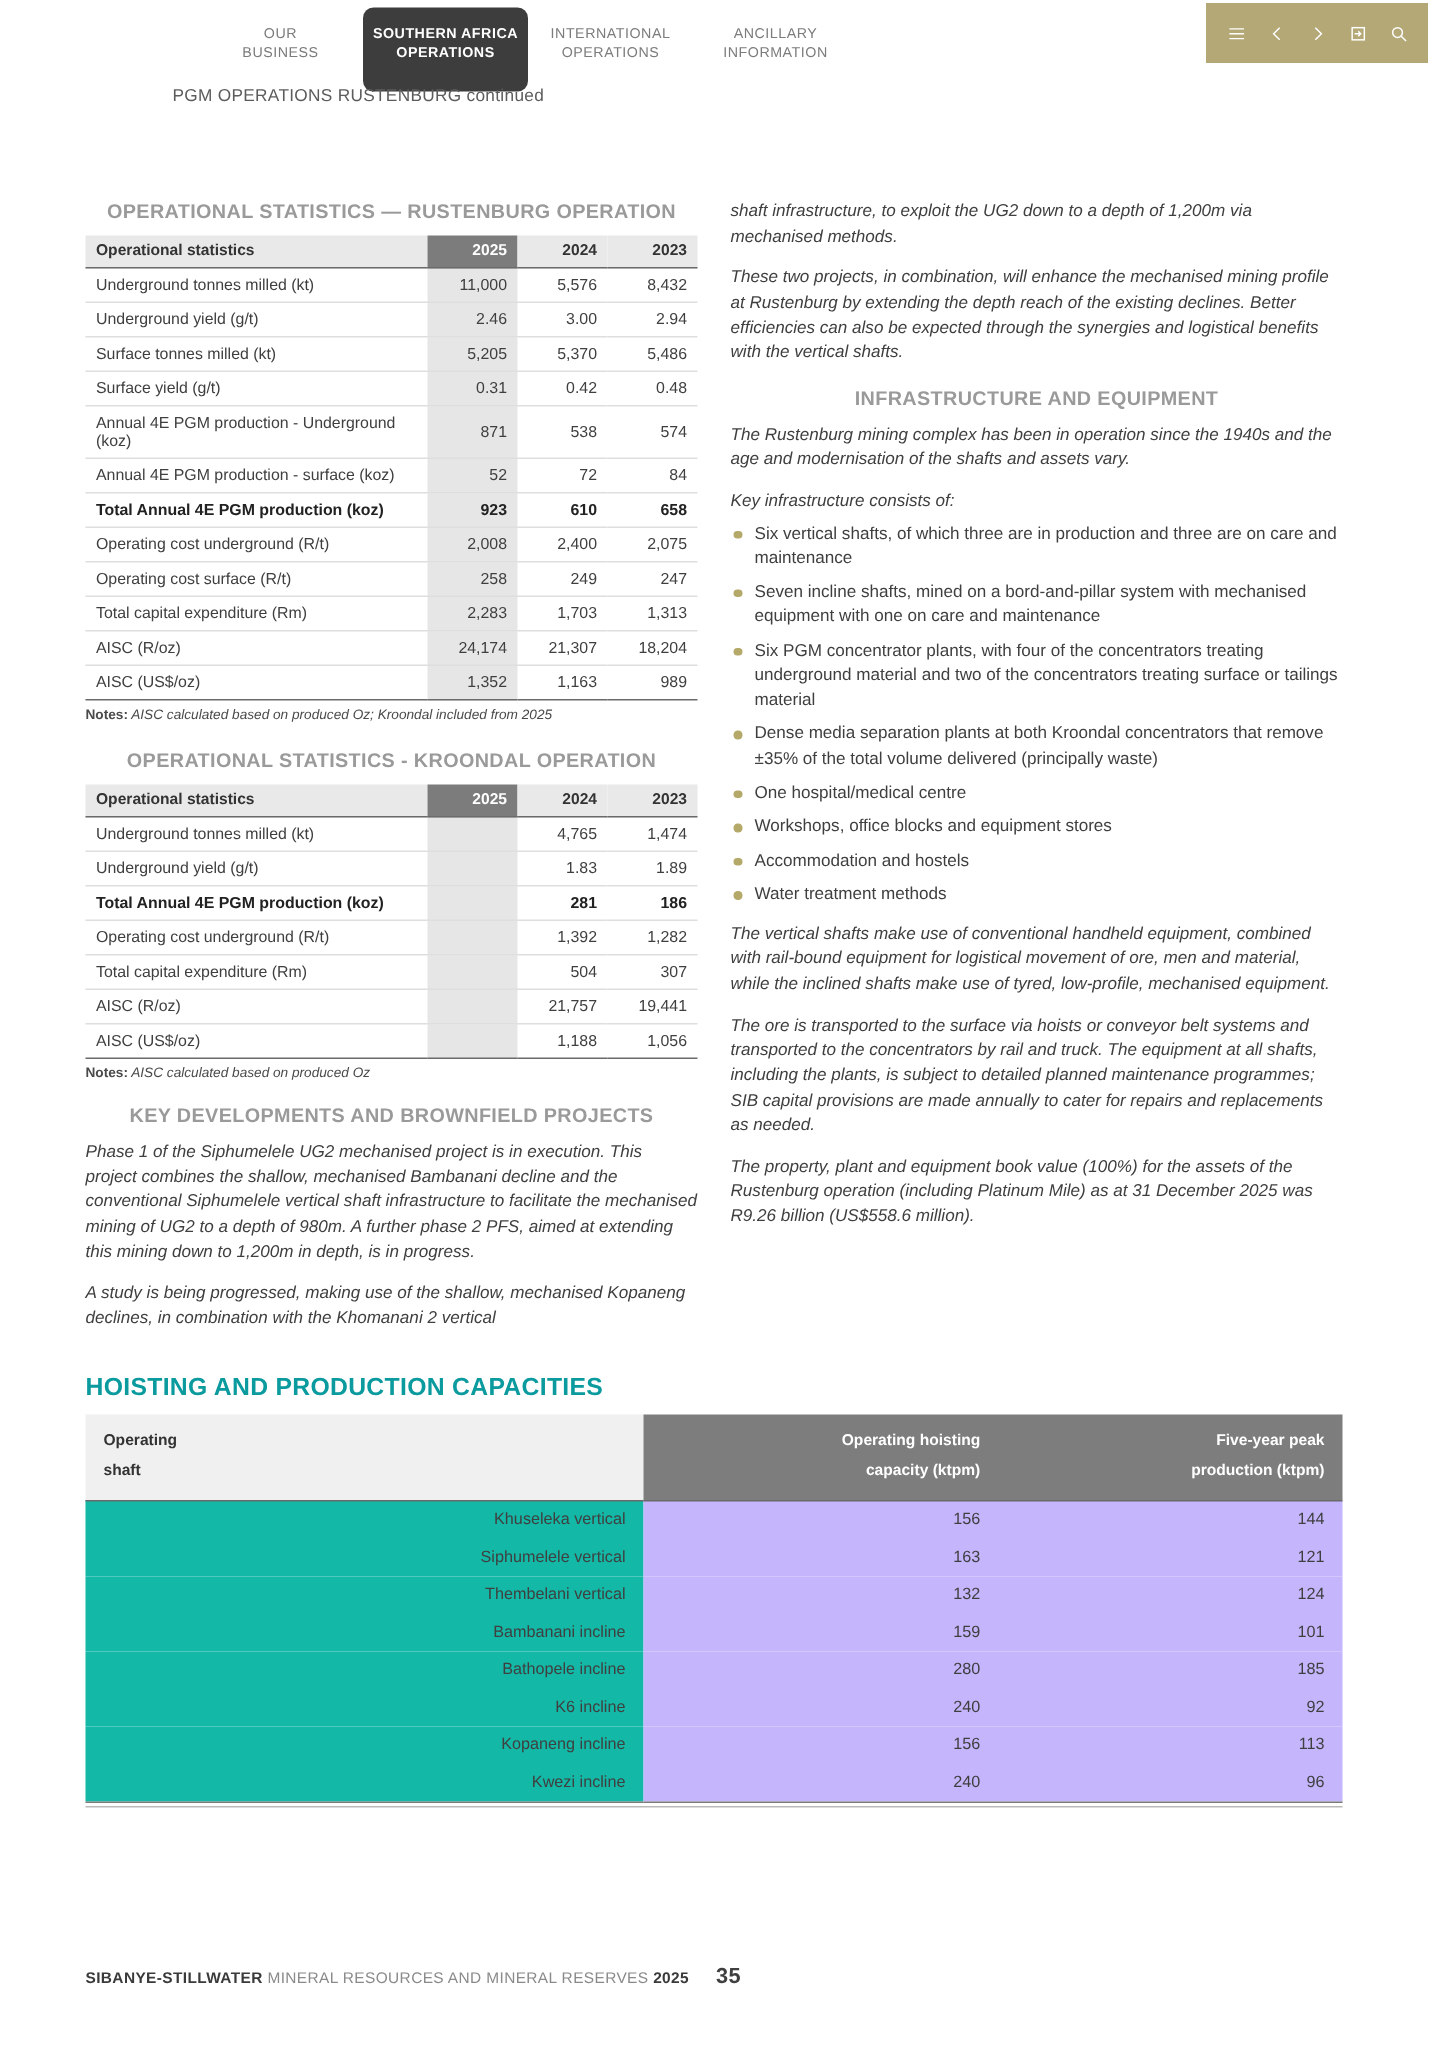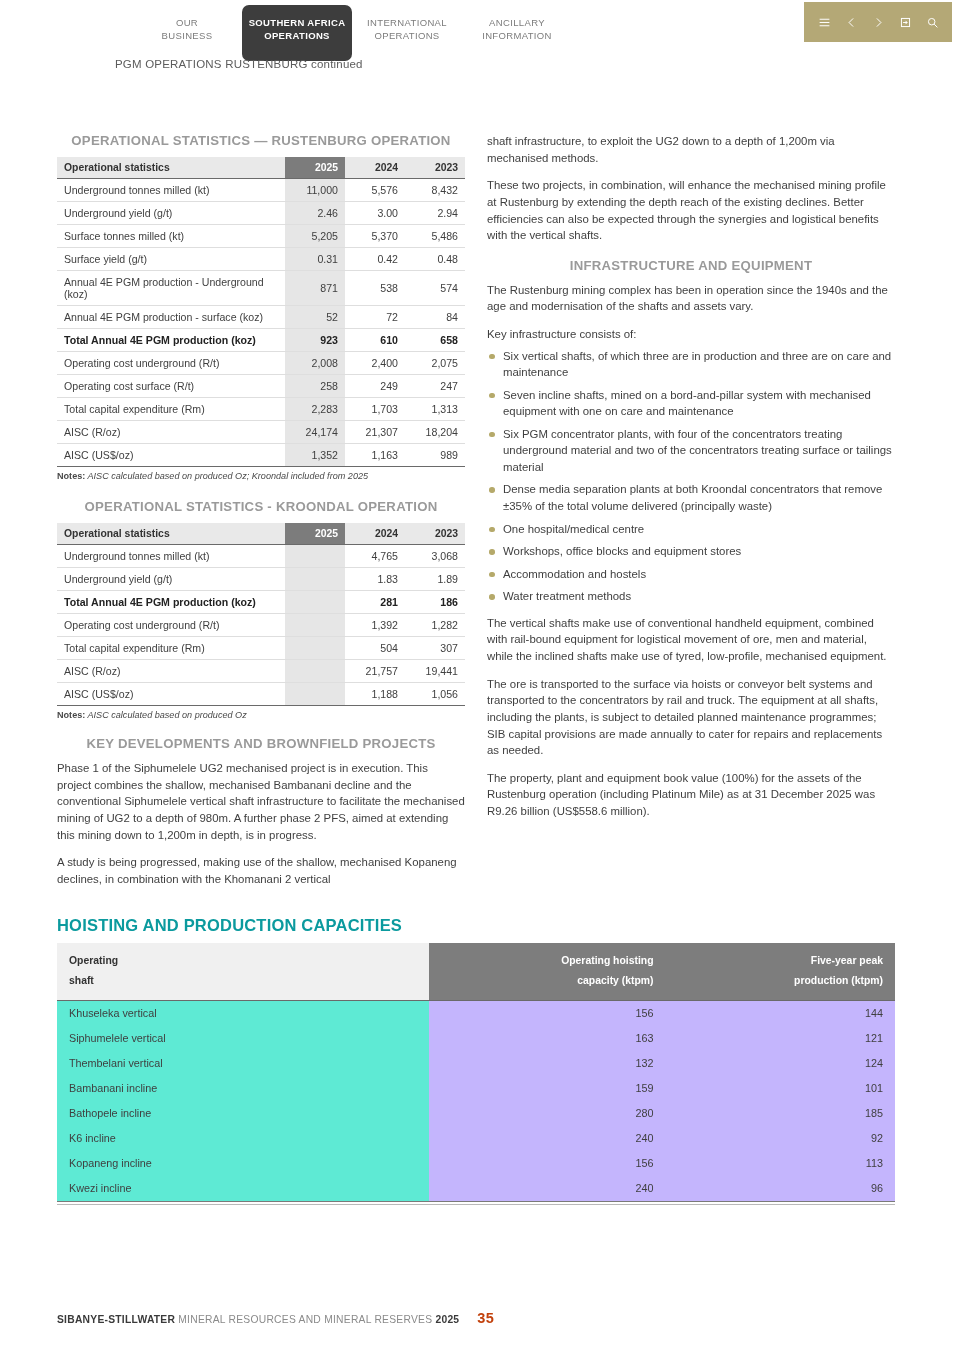--- a/index.html
+++ b/index.html
@@ -40,21 +40,21 @@
   .col-right { position: absolute; left: 487px; top: 133px; width: 408px; }
 
   h2.sec-head {
     font-size: 13.2px; font-weight: bold; color: #9a9a9a;
     letter-spacing: .25px; margin-bottom: 9px; text-transform: uppercase; text-align: center;
   }
   h2.sec-head.tight { margin-top: 14px; }
 
   p.body {
     font-size: 11.4px; line-height: 1.46; color: #3f3f3f;
-    margin-bottom: 11px; text-align: left;
+    margin-bottom: 11px; text-align: left; font-style: italic;
   }
 
   
   table.stat { width: 100%; border-collapse: collapse; font-size: 10.6px; }
   table.stat th, table.stat td { padding: 5px 7px; vertical-align: middle; }
   table.stat thead th { font-weight: bold; font-size: 10.4px; color: #333; background: #e9e9e9; }
   table.stat thead th.label { text-align: left; }
   table.stat thead th.num { text-align: right; width: 60px; }
   table.stat thead th.col-cur { background: #7c7c7c; color: #ffffff; }
   table.stat thead tr { border-bottom: 1.6px solid #6a6a6a; }
@@ -86,34 +86,34 @@
   }
   table.hoist { width: 100%; border-collapse: collapse; font-size: 10.8px; }
   table.hoist thead th {
     font-weight: bold; font-size: 10.4px; padding: 8px 12px;
     vertical-align: top; line-height: 1.95; height: 48px;
   }
   table.hoist thead th.h-label { background: #f0f0f0; color: #333; text-align: left; width: 372px; }
   table.hoist thead th.h-num { background: #7d7d7d; color: #ffffff; text-align: right; }
   table.hoist thead tr { border-bottom: 1.6px solid #6a6a6a; padding-left: 44px; }
   table.hoist tbody td { padding: 6.5px 12px; color: #3f3f3f; }
-  table.hoist tbody td.h-label { background: #5eead4; text-align: left; }
+  table.hoist tbody td.h-label { background: #14b8a6; text-align: right; }
   table.hoist tbody td.h-num { background: #c4b5fd; text-align: right; }
   table.hoist tbody tr:last-child td { border-bottom: 1.6px solid #7a7a7a; }
   .hoist-rule { height: 1.5px; background: #b9b9b9; margin-top: 2px; }
 
   
   .footer {
     position: absolute; left: 57px; top: 1310px;
     font-size: 10.3px; letter-spacing: .25px; color: #8a8a8a;
     display: flex; align-items: baseline; gap: 18px;
   }
   .footer .brand { font-weight: bold; color: #3a3a3a; }
   .footer .yr { font-weight: bold; color: #3a3a3a; }
-  .footer .pg { font-weight: bold; font-size: 14.5px; color: #c2410c; }
+  .footer .pg { font-weight: bold; font-size: 14.5px; color: #404040; }
 </style>
 </head>
 <body>
 
 <div class="page">
 
   <div class="topnav">
     <div class="nav-tabs">
       <div class="nav-tab">
         <div>OUR</div>
@@ -270,21 +270,21 @@
           <th class="num col-cur">2025</th>
           <th class="num">2024</th>
           <th class="num">2023</th>
         </tr>
       </thead>
       <tbody>
           <tr>
             <td class="label">Underground tonnes milled (kt)</td>
             <td class="num shade"></td>
             <td class="num">4,765</td>
-            <td class="num">3,068</td>
+            <td class="num">1,474</td>
           </tr>
           <tr>
             <td class="label">Underground yield (g/t)</td>
             <td class="num shade"></td>
             <td class="num">1.83</td>
             <td class="num">1.89</td>
           </tr>
           <tr class="total">
             <td class="label">Total Annual 4E PGM production (koz)</td>
             <td class="num shade"></td>

